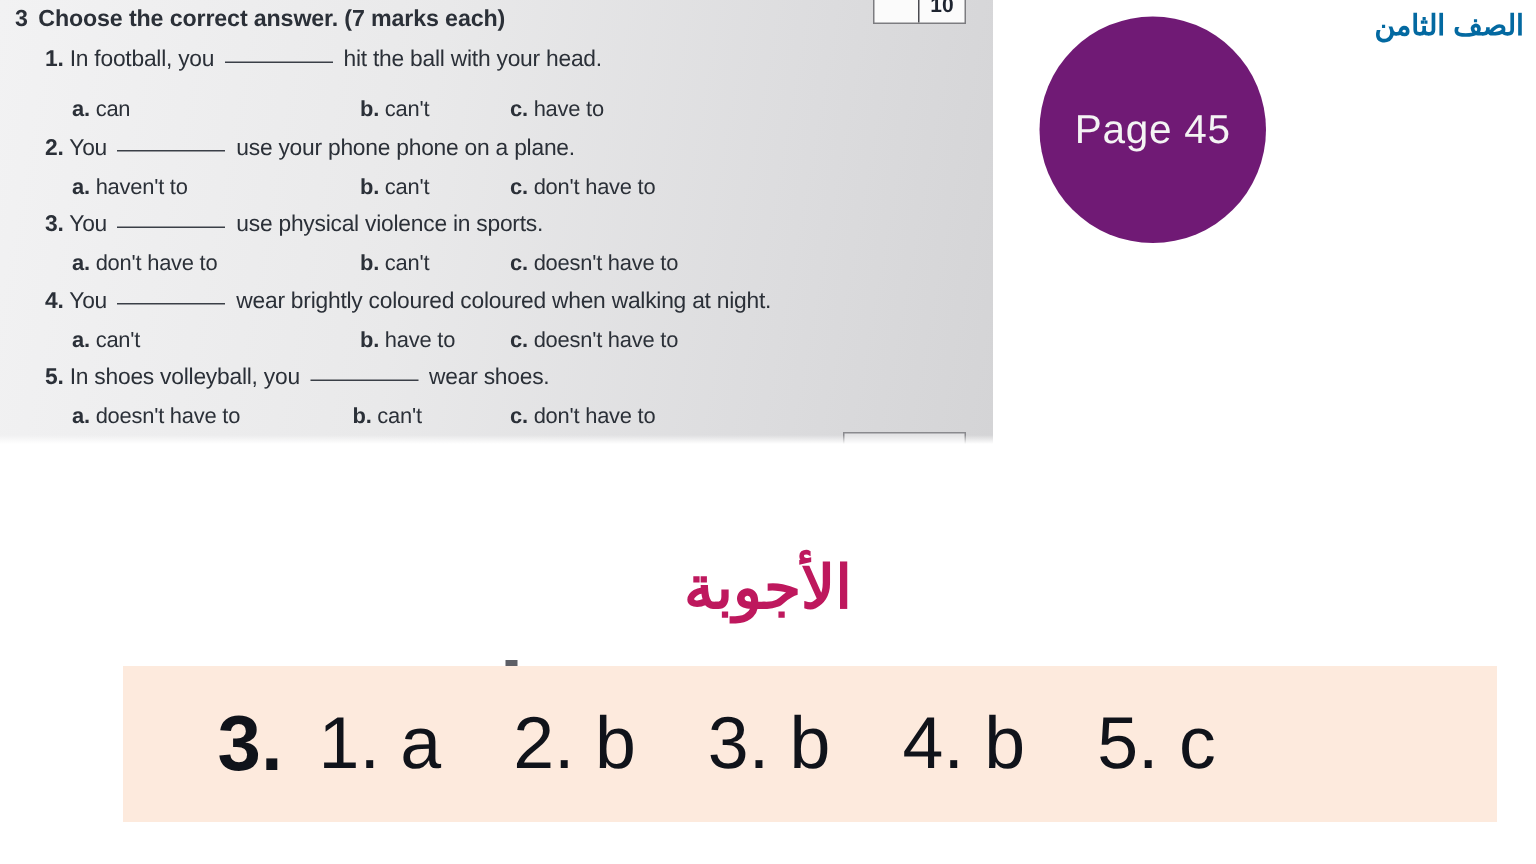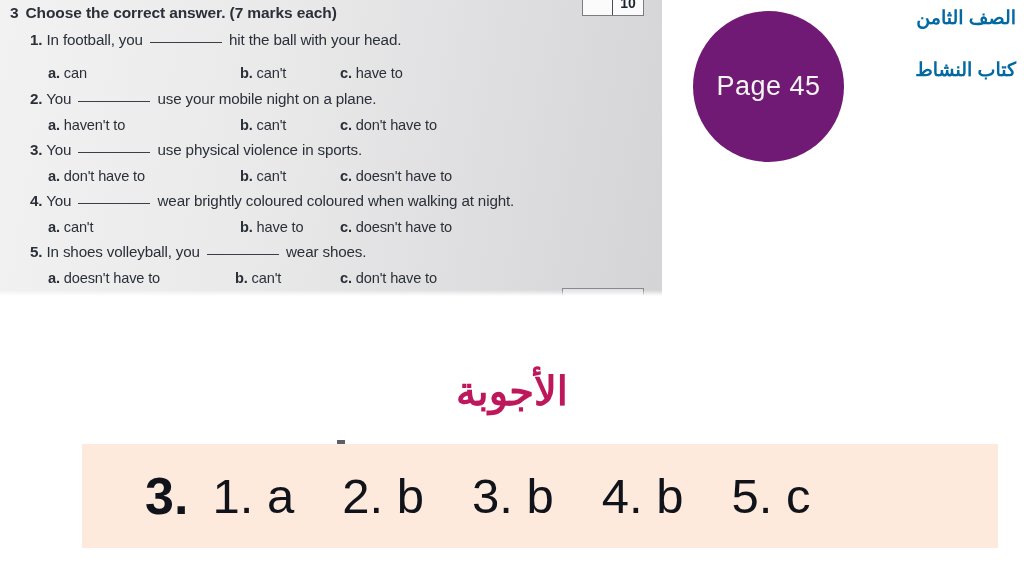--- a/index.html
+++ b/index.html
@@ -131,21 +131,21 @@
     <div class="q opts" style="top:65px">
       <span class="opt" style="left:48px"><b>a.</b> <span>can</span></span>
       <span class="opt" style="left:240px"><b>b.</b> <span>can't</span></span>
       <span class="opt" style="left:340px"><b>c.</b> <span>have to</span></span>
     </div>
 
     <div class="q" style="top:90px">
       <span class="n">2.</span>
       <span>You</span>
       <span class="blank"></span>
-      <span>use your mobile night on a plane.</span>
+      <span>use your phone phone on a plane.</span>
     </div>
     <div class="q opts" style="top:117px">
       <span class="opt" style="left:48px"><b>a.</b> <span>haven't to</span></span>
       <span class="opt" style="left:240px"><b>b.</b> <span>can't</span></span>
       <span class="opt" style="left:340px"><b>c.</b> <span>don't have to</span></span>
     </div>
 
     <div class="q" style="top:141px">
       <span class="n">3.</span>
       <span>You</span>
@@ -184,21 +184,20 @@
 
     <div class="bottom-box"></div>
   </div>
 
   <div id="page-badge">
     <span class="txt">Page 45</span>
   </div>
 
   <div id="ar-header">
     <div class="line">الصف الثامن</div>
-    <div class="line second">كتاب النشاط</div>
   </div>
 
   <div id="answers-title">الأجوبة</div>
 
   <div class="speck"></div>
 
   <div id="answer-strip">
     <span class="exno">3.</span>
     <span class="ans-list">
       <span class="ans"><span>1.</span> <span>a</span></span>

